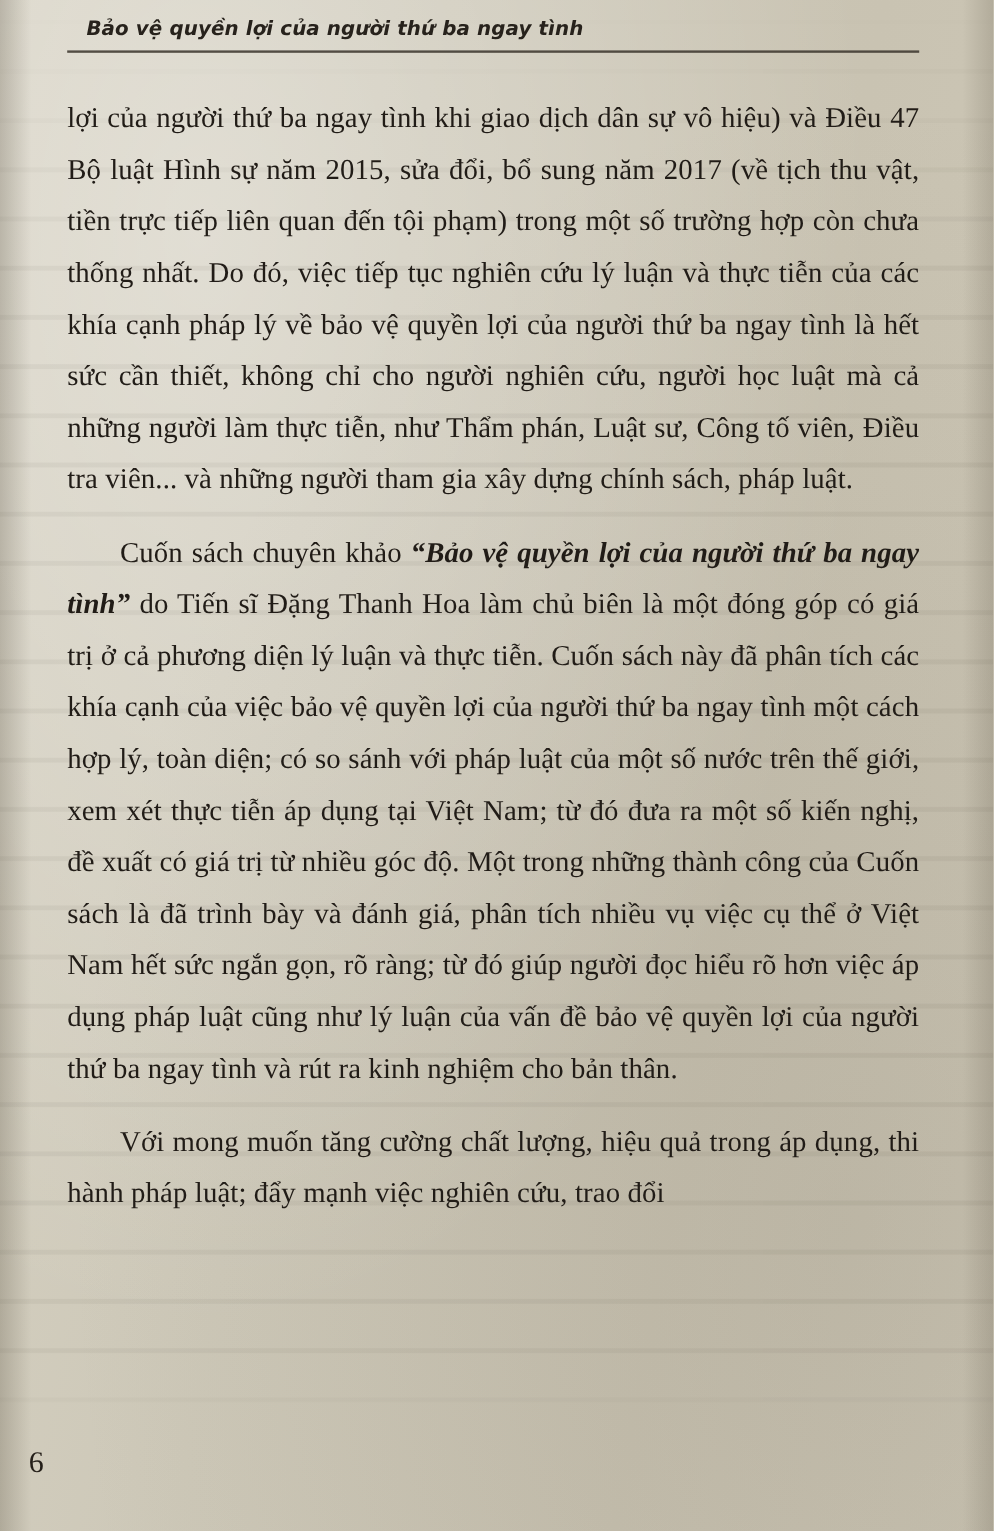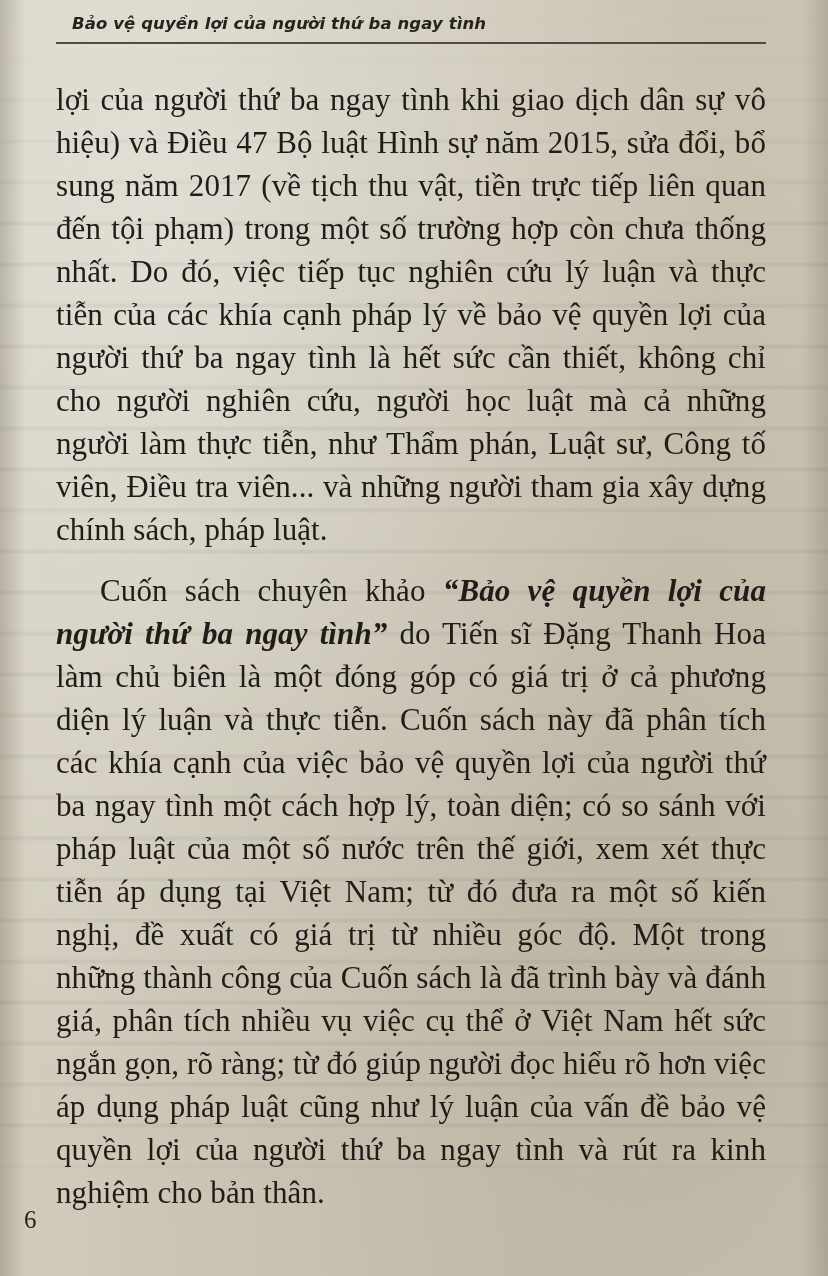--- a/index.html
+++ b/index.html
@@ -58,21 +58,21 @@
     padding-left: 16px;
   }
   .rule {
     margin: 9px 0 0 0;
     height: 2px;
     background: #3a342b;
     opacity: 0.85;
   }
   .body-text {
     margin-top: 34px;
-    font-size: 31px;
+    font-size: 24px;
     line-height: 43px;
     color: #211c17;
     text-align: justify;
     text-justify: inter-word;
     letter-spacing: 0.1px;
   }
   .body-text p {
     margin: 0 0 0 0;
   }
   .body-text p + p {
@@ -123,19 +123,20 @@
     <div class="running-head">Bảo vệ quyền lợi của người thứ ba ngay tình</div>
 
     <div class="rule"></div>
 
     <div class="body-text">
 
       <p>lợi của người thứ ba ngay tình khi giao dịch dân sự vô hiệu) và Điều 47 Bộ luật Hình sự năm 2015, sửa đổi, bổ sung năm 2017 (về tịch thu vật, tiền trực tiếp liên quan đến tội phạm) trong một số trường hợp còn chưa thống nhất. Do đó, việc tiếp tục nghiên cứu lý luận và thực tiễn của các khía cạnh pháp lý về bảo vệ quyền lợi của người thứ ba ngay tình là hết sức cần thiết, không chỉ cho người nghiên cứu, người học luật mà cả những người làm thực tiễn, như Thẩm phán, Luật sư, Công tố viên, Điều tra viên... và những người tham gia xây dựng chính sách, pháp luật.</p>
 
       <p class="indent"><span>Cuốn sách chuyên khảo </span><span class="bi">“Bảo vệ quyền lợi của người thứ ba ngay tình”</span><span> do Tiến sĩ Đặng Thanh Hoa làm chủ biên là một đóng góp có giá trị ở cả phương diện lý luận và thực tiễn. Cuốn sách này đã phân tích các khía cạnh của việc bảo vệ quyền lợi của người thứ ba ngay tình một cách hợp lý, toàn diện; có so sánh với pháp luật của một số nước trên thế giới, xem xét thực tiễn áp dụng tại Việt Nam; từ đó đưa ra một số kiến nghị, đề xuất có giá trị từ nhiều góc độ. Một trong những thành công của Cuốn sách là đã trình bày và đánh giá, phân tích nhiều vụ việc cụ thể ở Việt Nam hết sức ngắn gọn, rõ ràng; từ đó giúp người đọc hiểu rõ hơn việc áp dụng pháp luật cũng như lý luận của vấn đề bảo vệ quyền lợi của người thứ ba ngay tình và rút ra kinh nghiệm cho bản thân.</span></p>
 
+      <p class="indent">Với mong muốn tăng cường chất lượng, hiệu quả trong áp dụng, thi hành pháp luật; đẩy mạnh việc nghiên cứu, trao đổi</p>
 
     </div>
   </div>
 
   <div class="folio">6</div>
 
 </div>
 
 </body></html>

